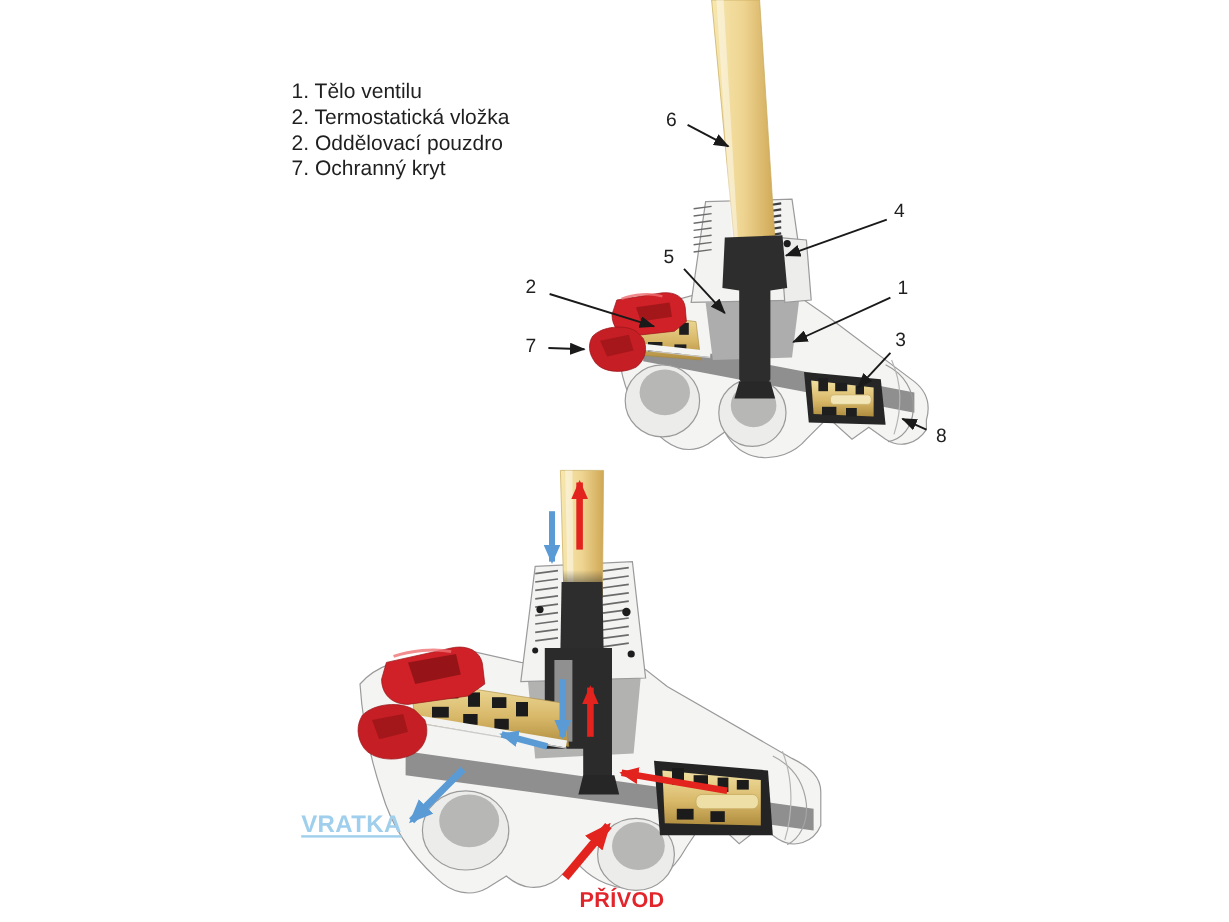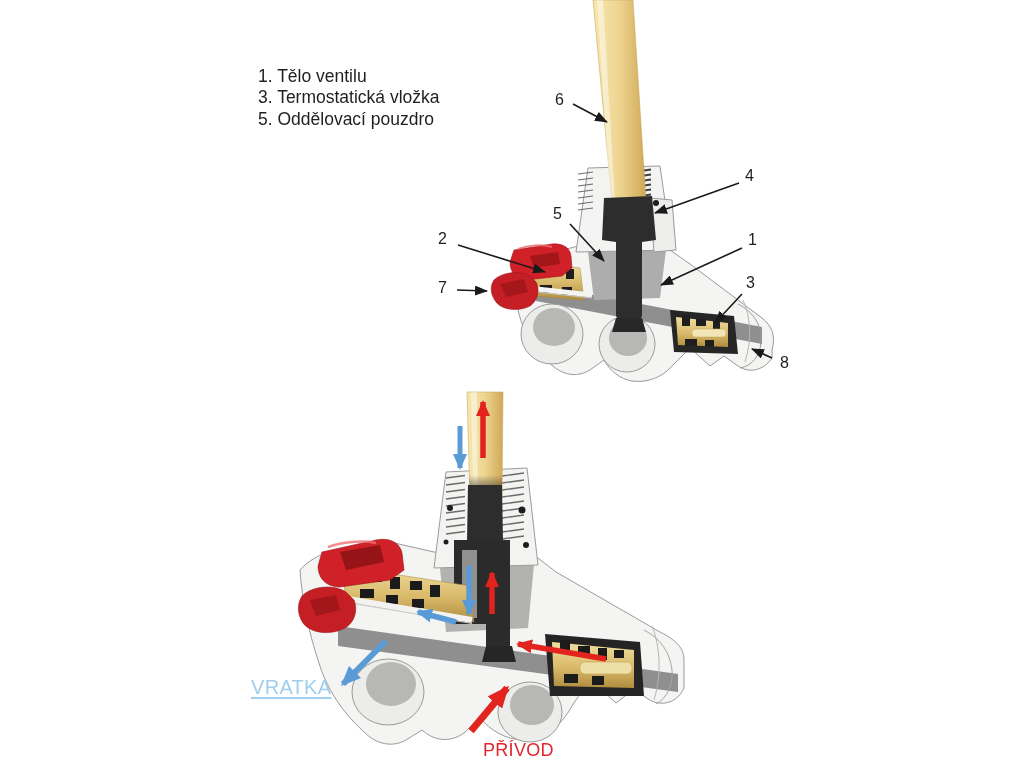--- a/index.html
+++ b/index.html
@@ -1,36 +1,37 @@
 <!DOCTYPE html>
 <html><head>
 <meta charset="utf-8">
 <style>
   html,body{margin:0;padding:0;background:#fff;}
   .canvas{position:relative;width:1024px;height:768px;background:#ffffff;overflow:hidden;
           font-family:"Liberation Sans", sans-serif;}
   .legend{position:absolute;left:243px;top:66px;color:#1f1f1f;font-size:17.5px;line-height:21.4px;}
-  .legend .lg{white-space:nowrap;margin-left:15px;}
-  .flow-label{position:absolute;font-weight:normal;font-size:20px;letter-spacing:.3px;}
+  .legend .lg{white-space:nowrap;}
+  .flow-label{position:absolute;font-weight:bold;font-size:20px;letter-spacing:.3px;}
   .vratka{left:251px;top:676px;color:#9FCFEC;text-decoration:underline;text-decoration-thickness:2px;text-underline-offset:3px;}
   .privod{left:483px;top:740px;color:#E2242B;font-size:18px;}
   svg{position:absolute;}
   #top-diagram{left:430px;top:0px;}
   #bottom-diagram{left:240px;top:390px;}
   text.co{font-family:"Liberation Sans",sans-serif;font-size:16px;fill:#1f1f1f;}
 </style>
 </head>
 <body>
 
 <div class="canvas">
 
   <div class="legend">
     <div class="lg">1. Tělo ventilu</div>
-    <div class="lg">3. Termostatická vložka</div>
-    <div class="lg">5. Oddělovací pouzdro</div>
+    <div class="lg">2. Termostatická vložka</div>
+    <div class="lg">2. Oddělovací pouzdro</div>
+    <div class="lg">7. Ochranný kryt</div>
   </div>
 
   <svg id="top-diagram" width="380" height="390" viewBox="0 0 380 390">
     <defs>
       <linearGradient id="gold" x1="0" y1="0" x2="1" y2="0">
         <stop offset="0" stop-color="#f7e8af"></stop>
           <stop offset="0.5" stop-color="#eed491"></stop>
           <stop offset="1" stop-color="#cfa855"></stop>
       </linearGradient>
       <linearGradient id="goldIns" x1="0" y1="0" x2="0" y2="1">

